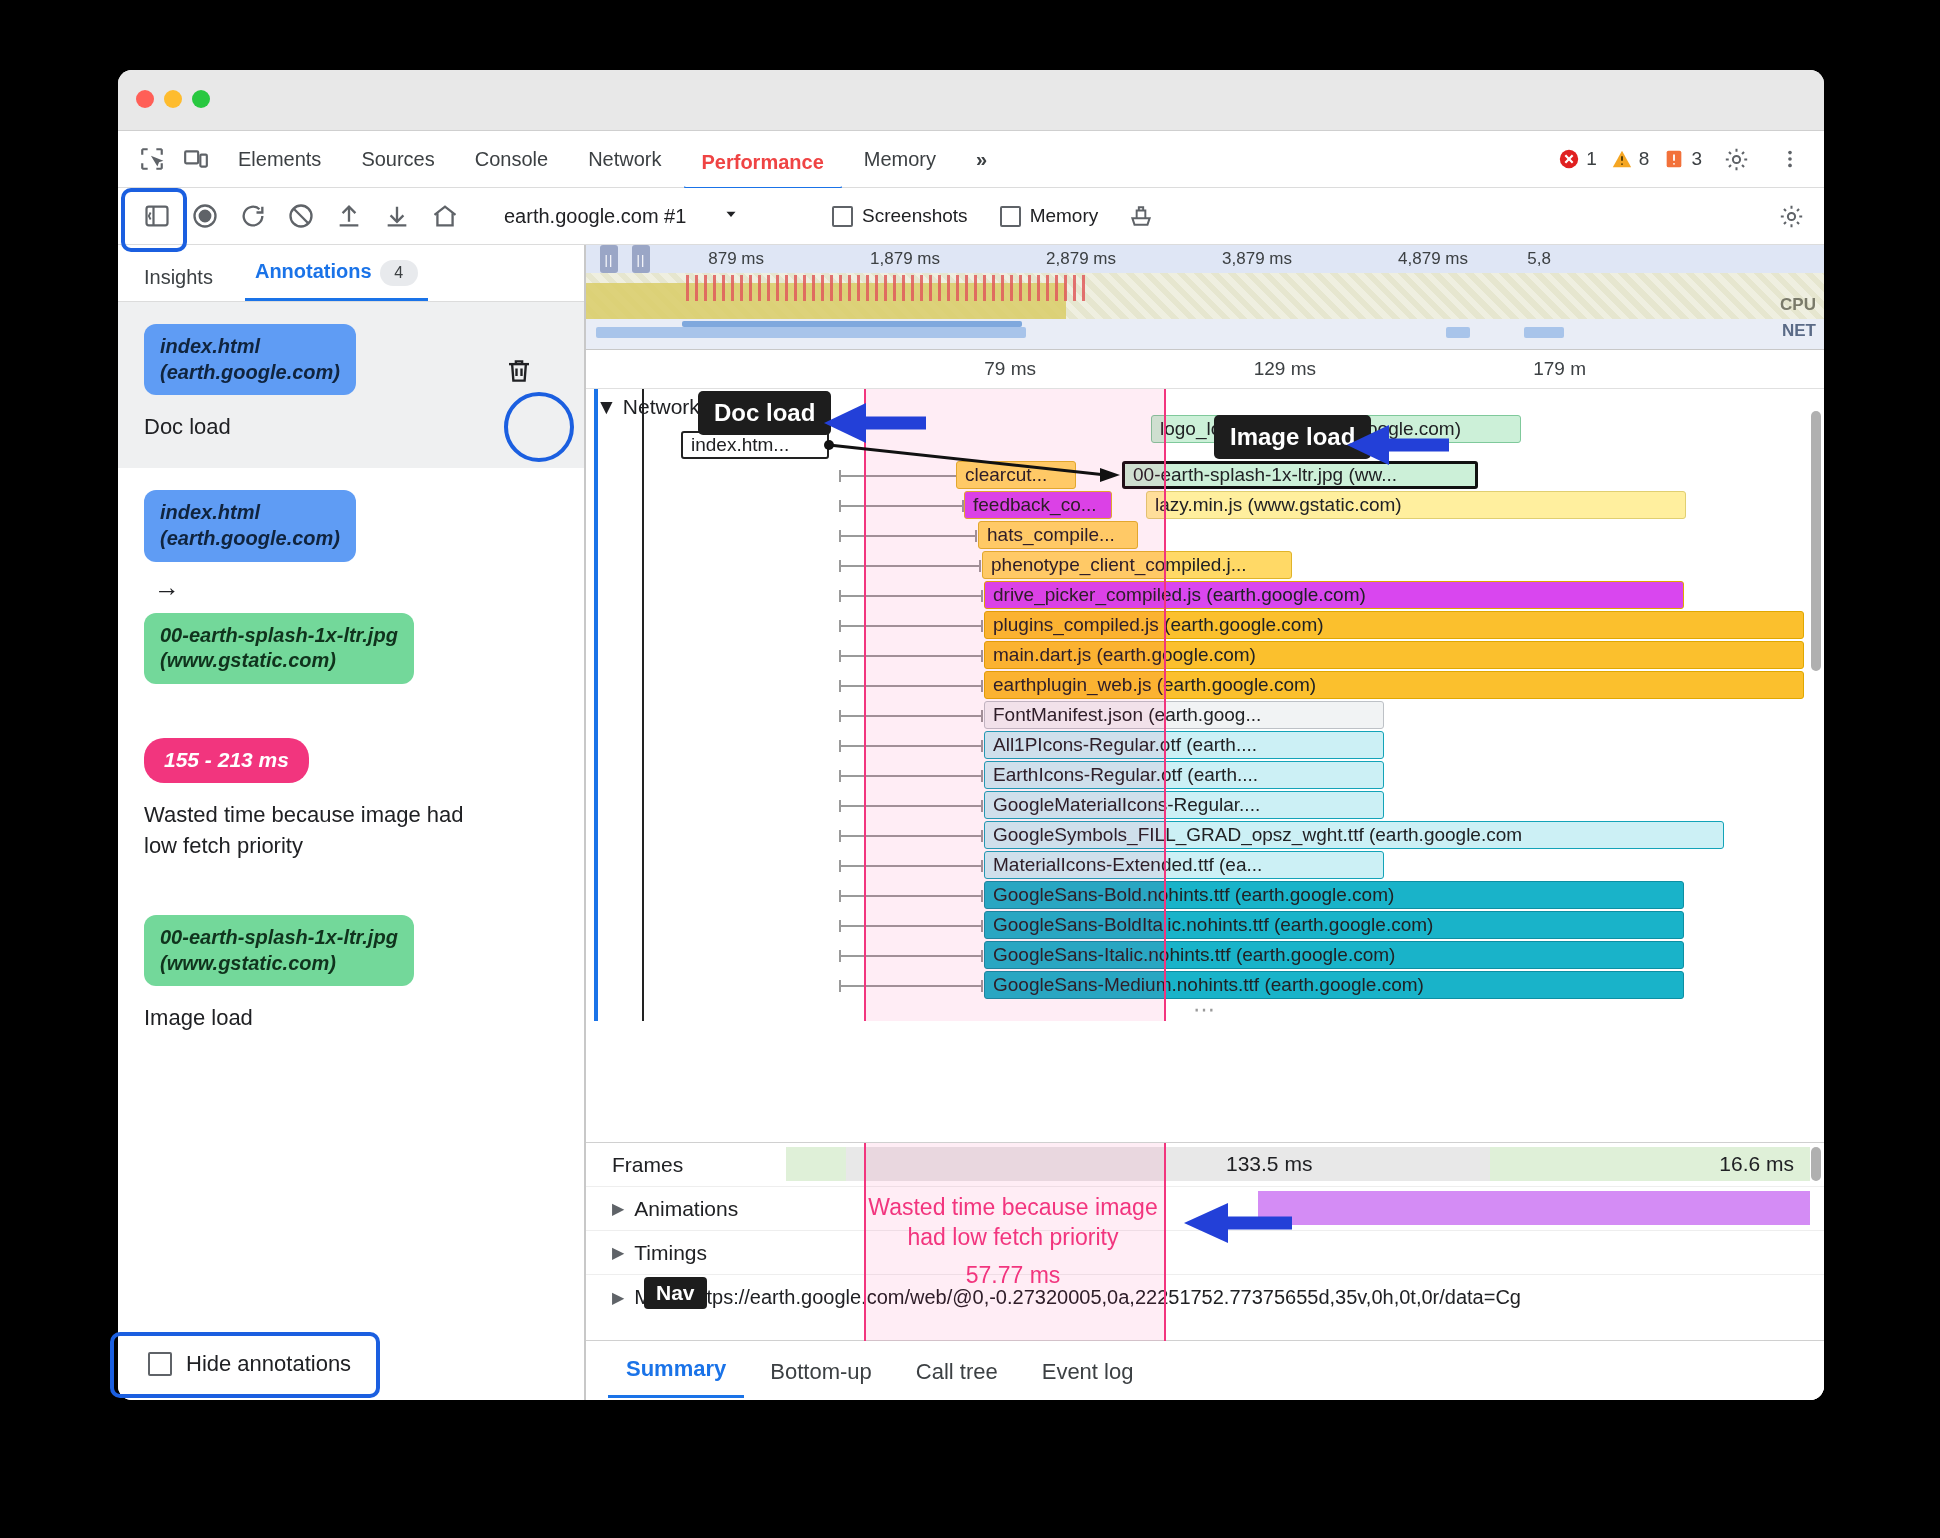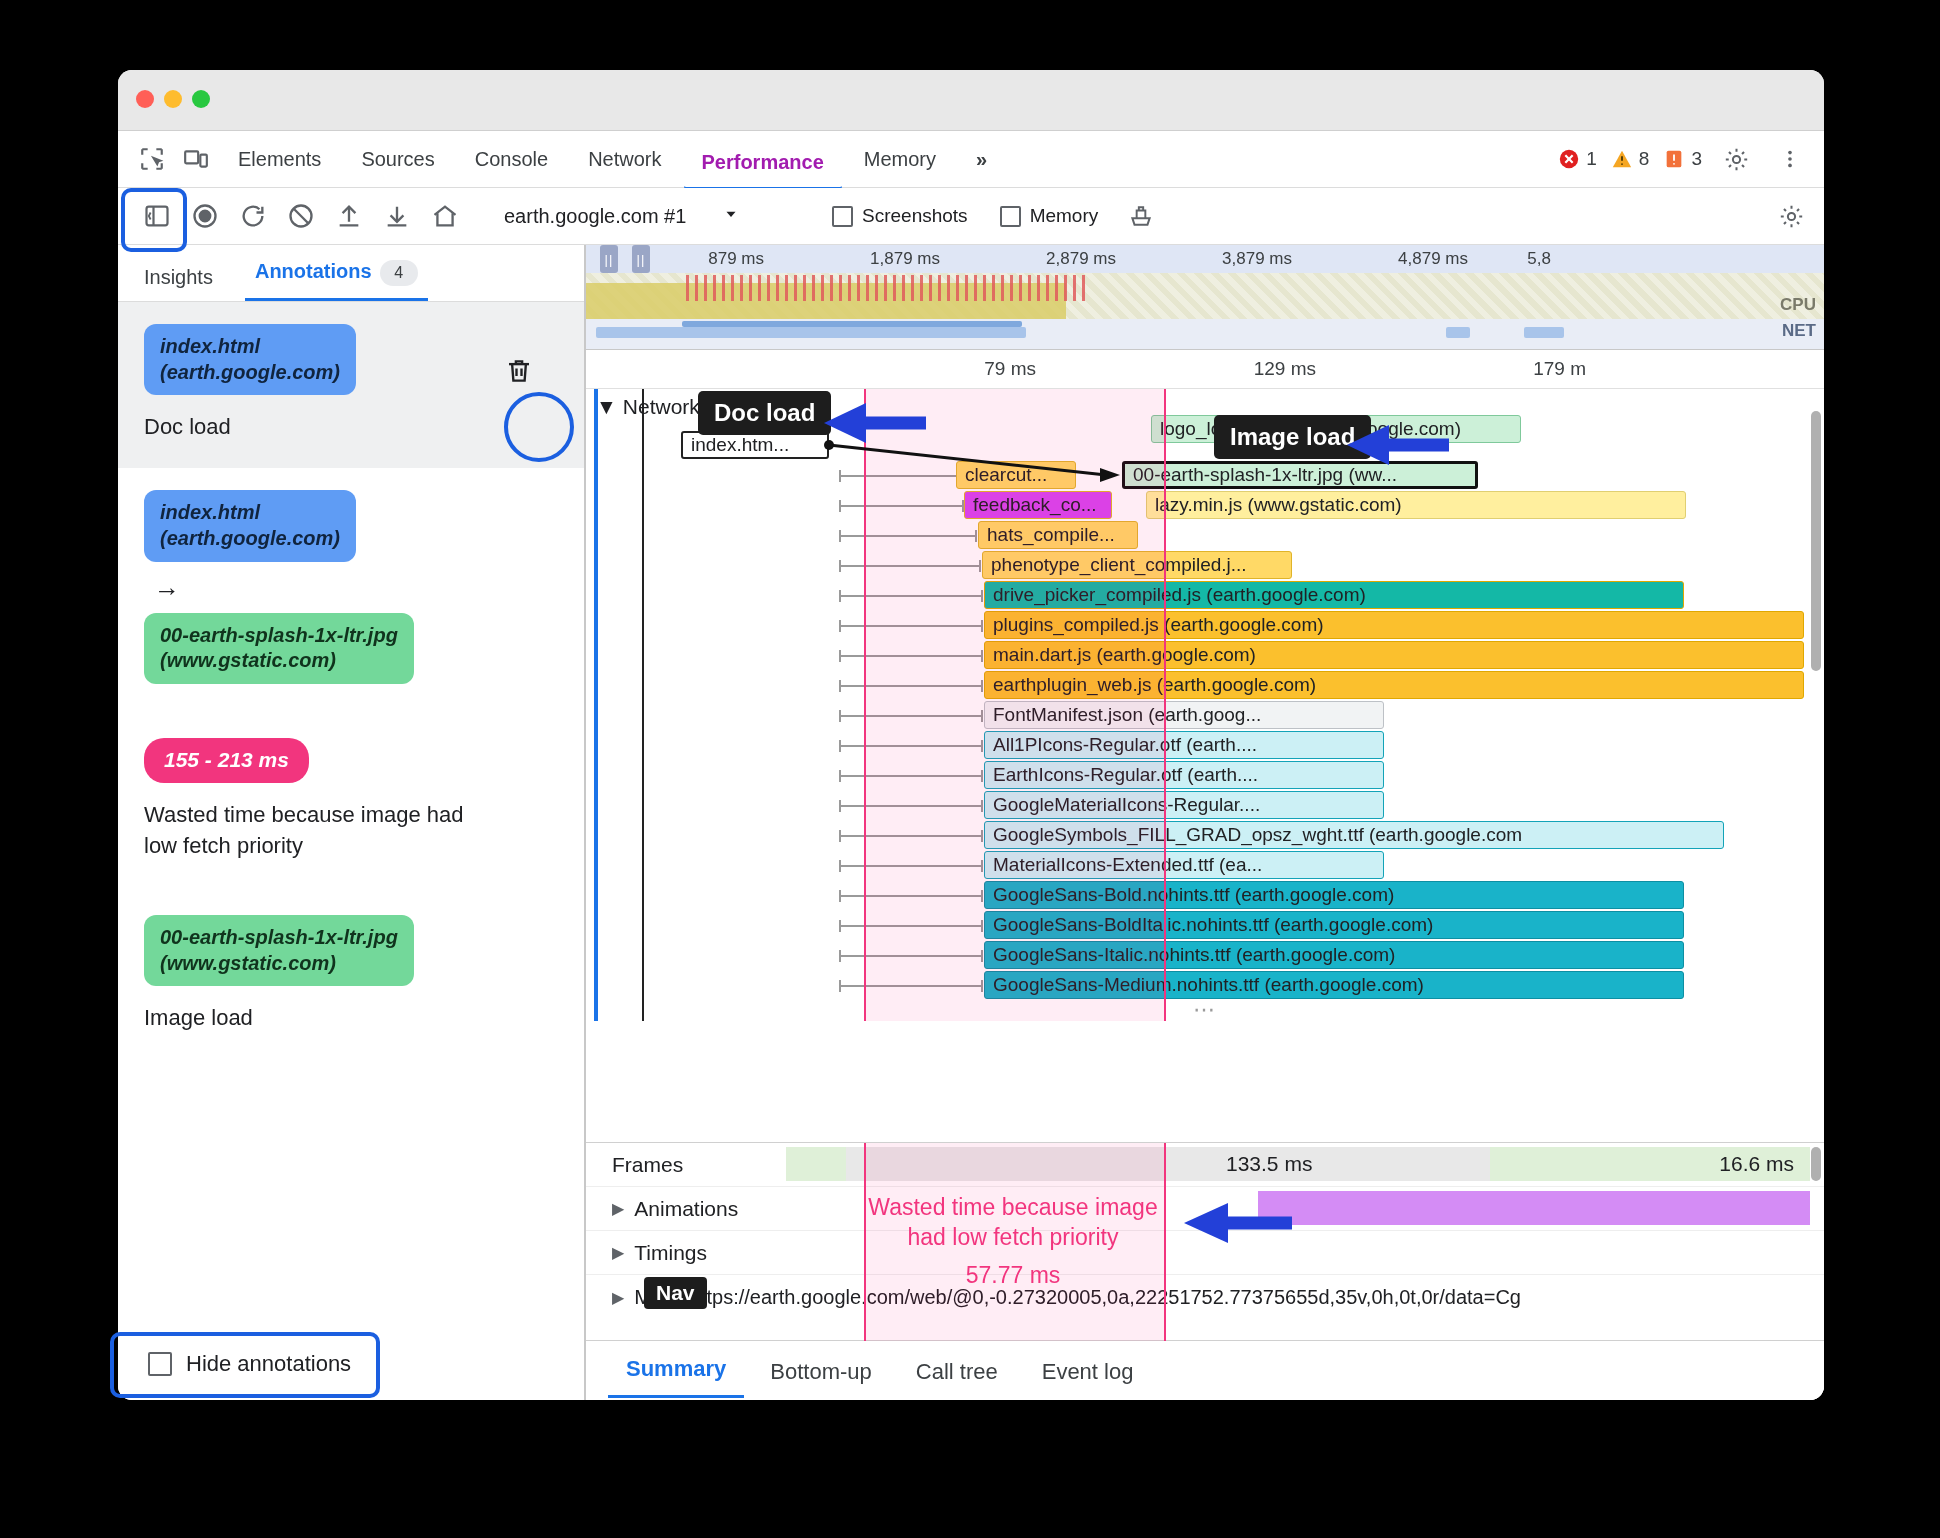--- a/index.html
+++ b/index.html
@@ -74,21 +74,21 @@
     color: #5f6368;
   }
   .tab {
     padding: 6px 18px;
     font-size: 20px;
     color: #3c4043;
     border-radius: 4px;
     white-space: nowrap;
   }
   .tab.active {
-    color: #a21caf;
+    color: #ef4444;
     font-weight: bold;
     border-bottom: 3px solid #1a73e8;
     padding-bottom: 13px;
     margin-bottom: -16px;
   }
   .tabbar-right {
     position: absolute;
     right: 14px;
     display: flex;
     align-items: center;
@@ -794,21 +794,21 @@
           </div>
           <div class="wh" style="left:253px;width:138px;top:146px;"></div>
           <div class="req" style="left:392px; top:132px; width:160px; background:#ffd966; border:1px solid #e0b429;">
             <span>hats_compile...</span>
           </div>
           <div class="wh" style="left:253px;width:142px;top:176px;"></div>
           <div class="req" style="left:396px; top:162px; width:310px; background:#ffd966; border:1px solid #e0b429;">
             <span>phenotype_client_compiled.j...</span>
           </div>
           <div class="wh" style="left:253px;width:144px;top:206px;"></div>
-          <div class="req" style="left:398px; top:192px; width:700px; background:#14b8a6; border:1px solid #e0a800;">
+          <div class="req" style="left:398px; top:192px; width:700px; background:#d946ef; border:1px solid #e0a800;">
             <span>drive_picker_compiled.js (earth.google.com)</span>
           </div>
           <div class="wh" style="left:253px;width:144px;top:236px;"></div>
           <div class="req" style="left:398px; top:222px; width:820px; background:#fbc02d; border:1px solid #e0a800;">
             <span>plugins_compiled.js (earth.google.com)</span>
           </div>
           <div class="wh" style="left:253px;width:144px;top:266px;"></div>
           <div class="req" style="left:398px; top:252px; width:820px; background:#fbc02d; border:1px solid #e0a800;">
             <span>main.dart.js (earth.google.com)</span>
           </div>

